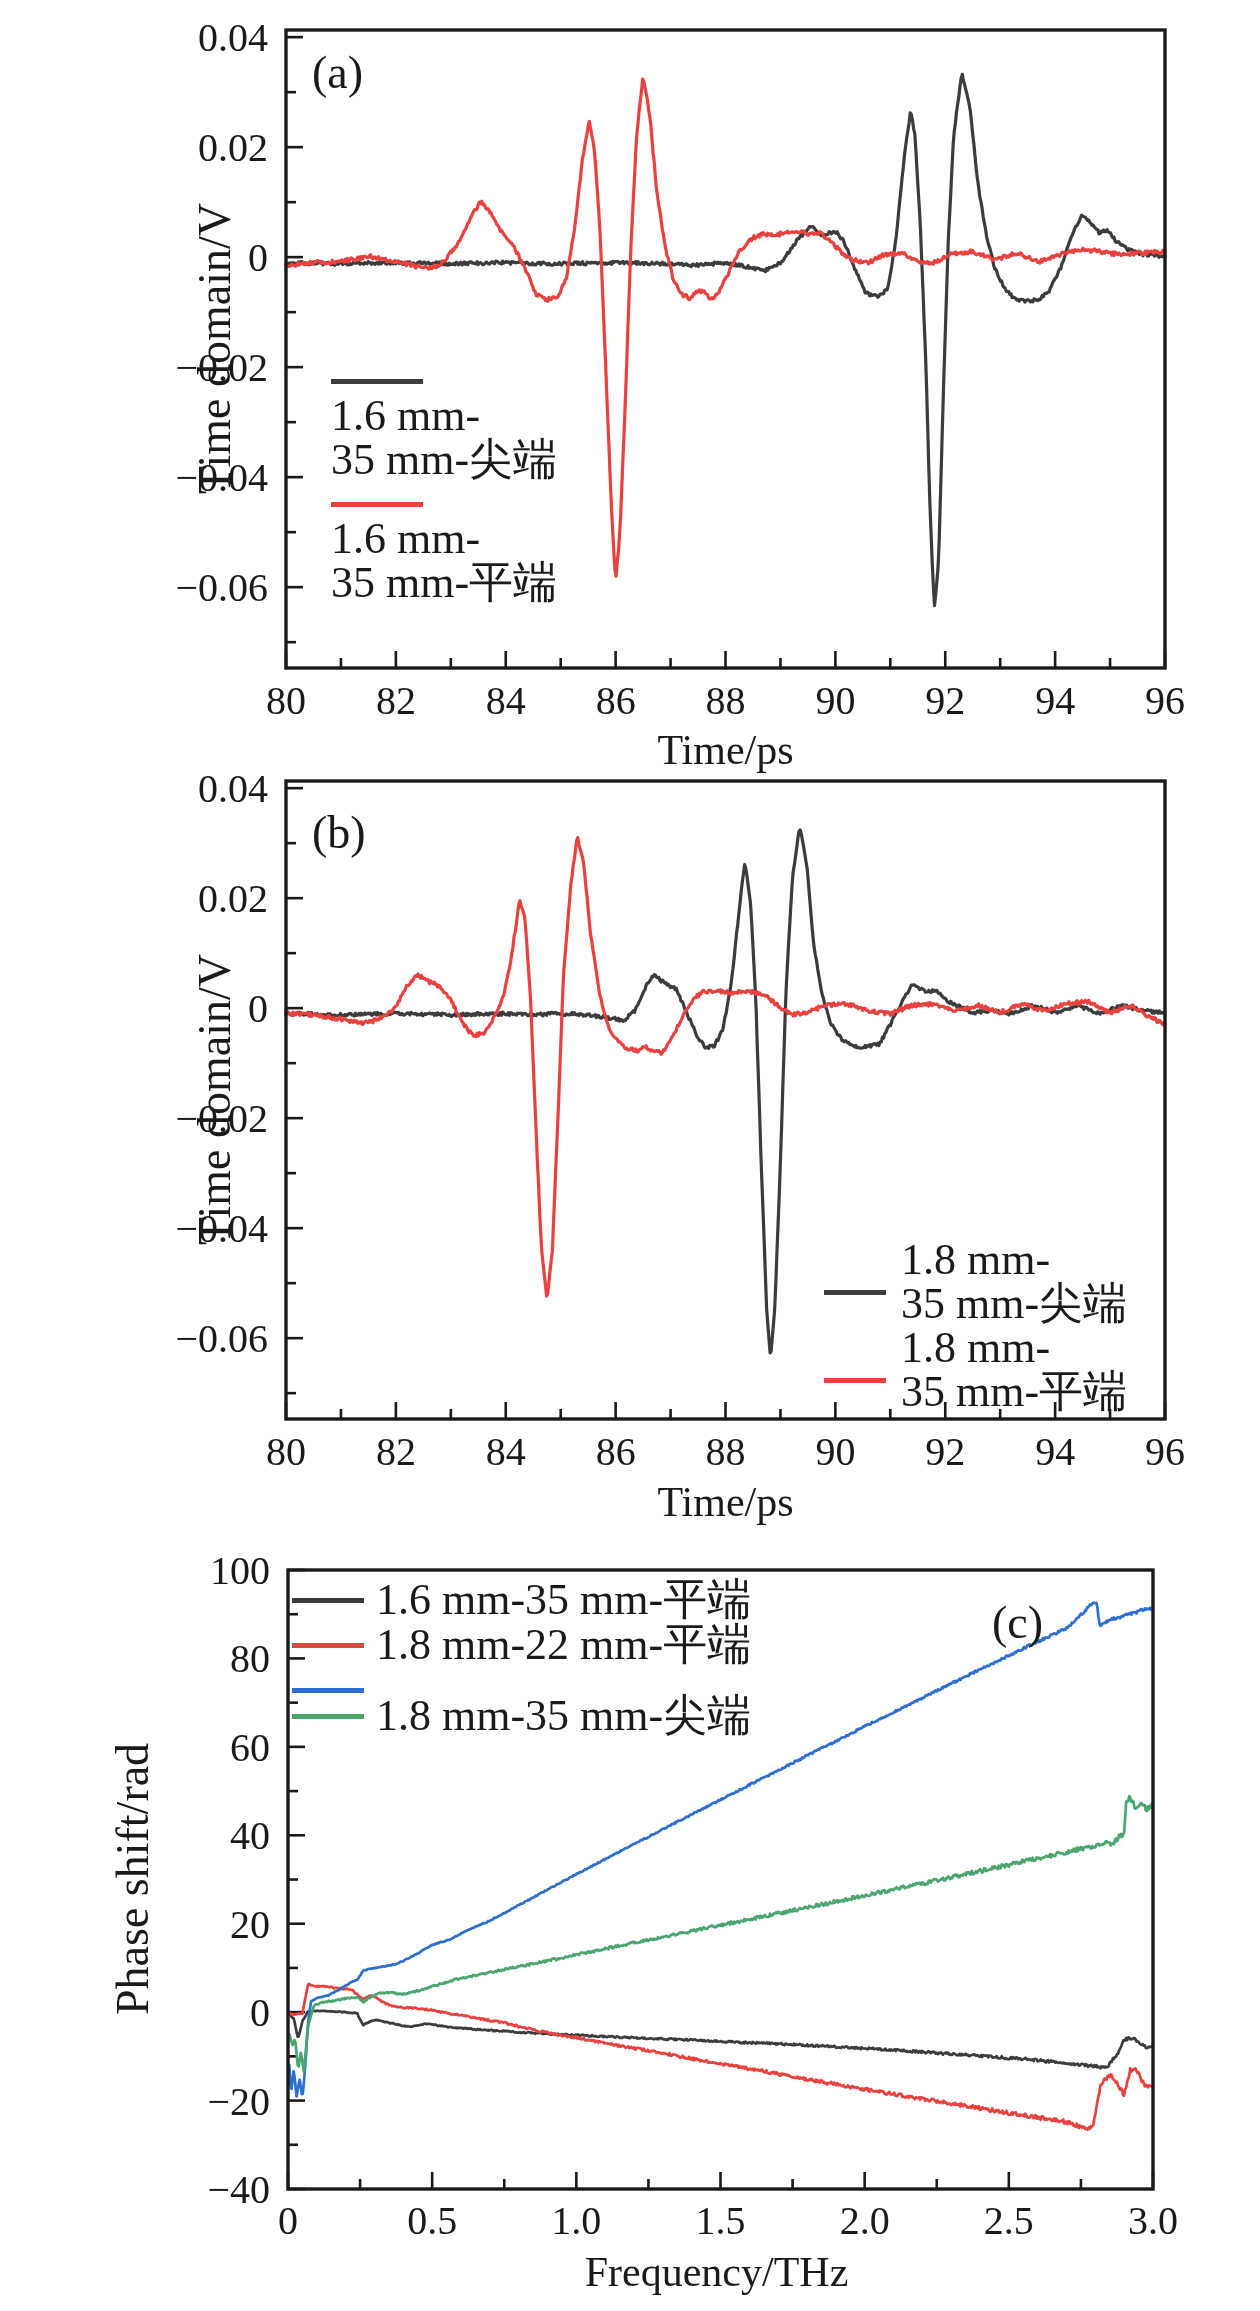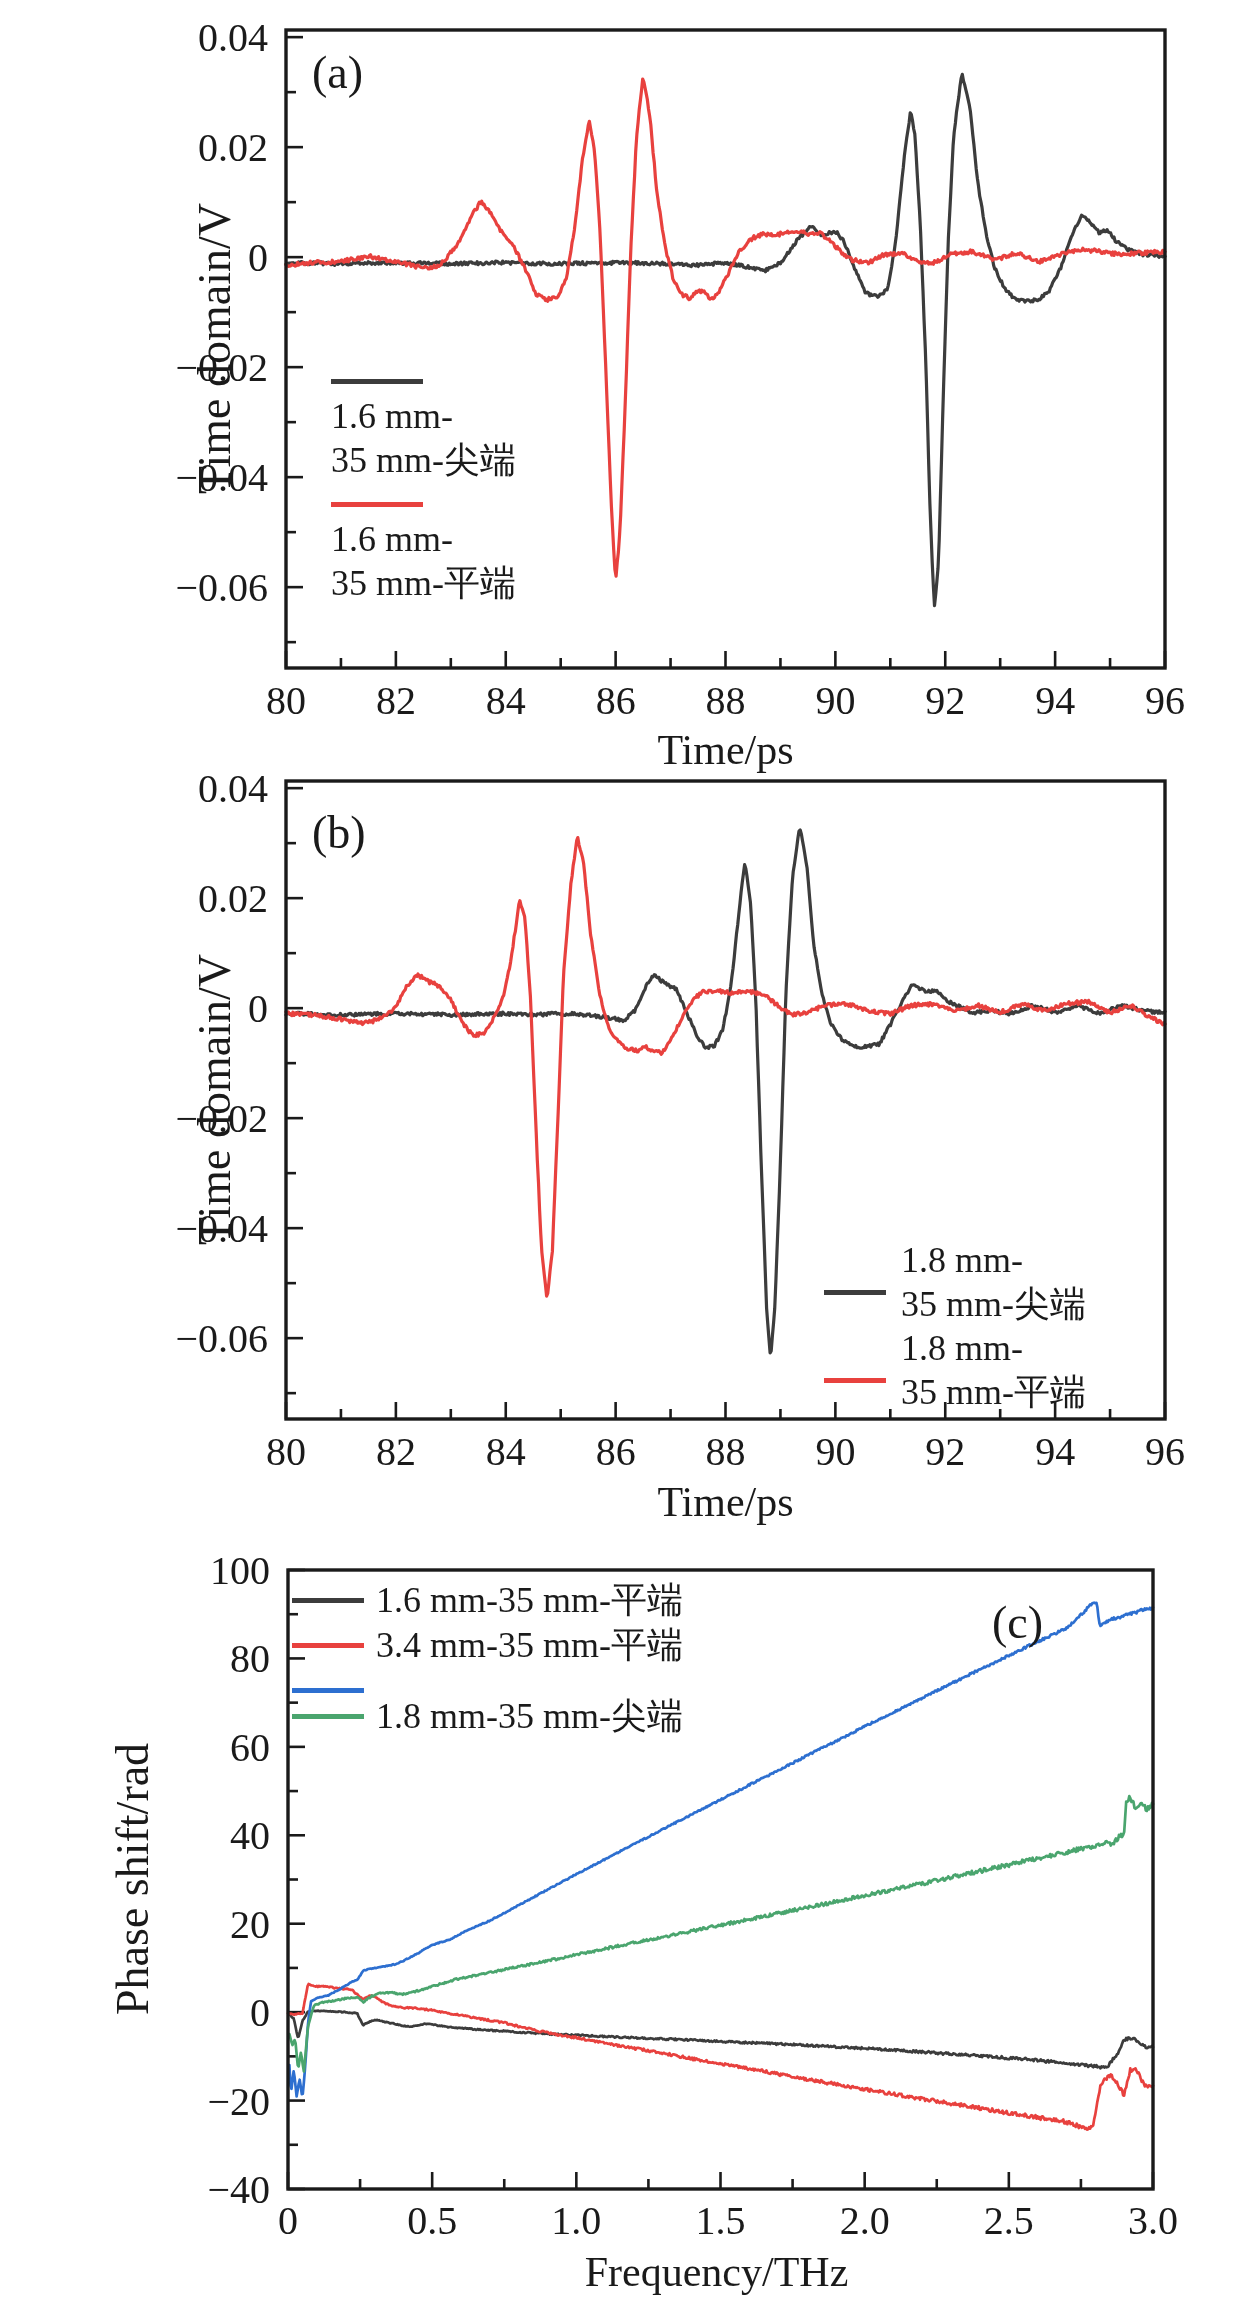--- a/index.html
+++ b/index.html
@@ -3,21 +3,21 @@
 <meta charset="utf-8">
 <style>
   html,body{margin:0;padding:0;background:#ffffff;}
   #fig{position:relative;width:1260px;height:2311px;background:#ffffff;overflow:hidden;
        font-family:"Liberation Serif","DejaVu Serif",serif;color:#1a1a1a;}
   #plot-svg{position:absolute;left:0;top:0;}
   .xtitle{position:absolute;text-align:center;font-size:42px;line-height:52px;color:#1a1a1a;}
   .ytitle{position:absolute;writing-mode:vertical-rl;transform:rotate(180deg);
           text-align:center;font-size:46px;line-height:50px;width:52px;color:#1a1a1a;}
   .tag{position:absolute;font-size:46px;line-height:50px;color:#1a1a1a;}
-  .legend{position:absolute;font-size:36px;line-height:44px;color:#1a1a1a;}
+  .legend{position:absolute;font-size:44px;line-height:44px;color:#1a1a1a;}
   .legend .entry{margin:0;}
   
   .legend-stacked .entry{margin-bottom:20px;}
   .legend-stacked .swatch{width:92px;height:0;border-top:5px solid #000;margin:8px 0 10px 0;}
   
   .legend-side .entry{display:flex;align-items:center;}
   .legend-side .swatch{width:62px;height:0;border-top:5px solid #000;margin:20px 15px 0 0;flex:none;}
   
   .legend-row .entry{display:flex;align-items:flex-start;margin-bottom:1px;}
   .legend-row .swatch{width:72px;height:0;border-top:5px solid #000;margin:20px 12px 0 0;flex:none;}
@@ -236,21 +236,21 @@
   <div class="legend legend-row" id="legend-c" style="left:292px;top:1578px;">
       <div class="entry">
         <div class="swatch" style="border-top-color: rgb(60, 60, 60);"></div>
         <div>
           <div class="lg-line">1.6 mm-35 mm-平端</div>
         </div>
       </div>
       <div class="entry">
         <div class="swatch" style="border-top-color: rgb(232, 65, 62);"></div>
         <div>
-          <div class="lg-line">3.4 mm-35 mm-平端</div>
+          <div class="lg-line">1.8 mm-22 mm-平端</div>
         </div>
       </div>
       <div class="entry">
         <div class="swatch" style="border-top-color: rgb(45, 111, 208);"></div>
       </div>
       <div class="entry">
         <div class="swatch" style="border-top-color: rgb(74, 165, 110);"></div>
         <div>
           <div class="lg-line">1.8 mm-35 mm-尖端</div>
         </div>

